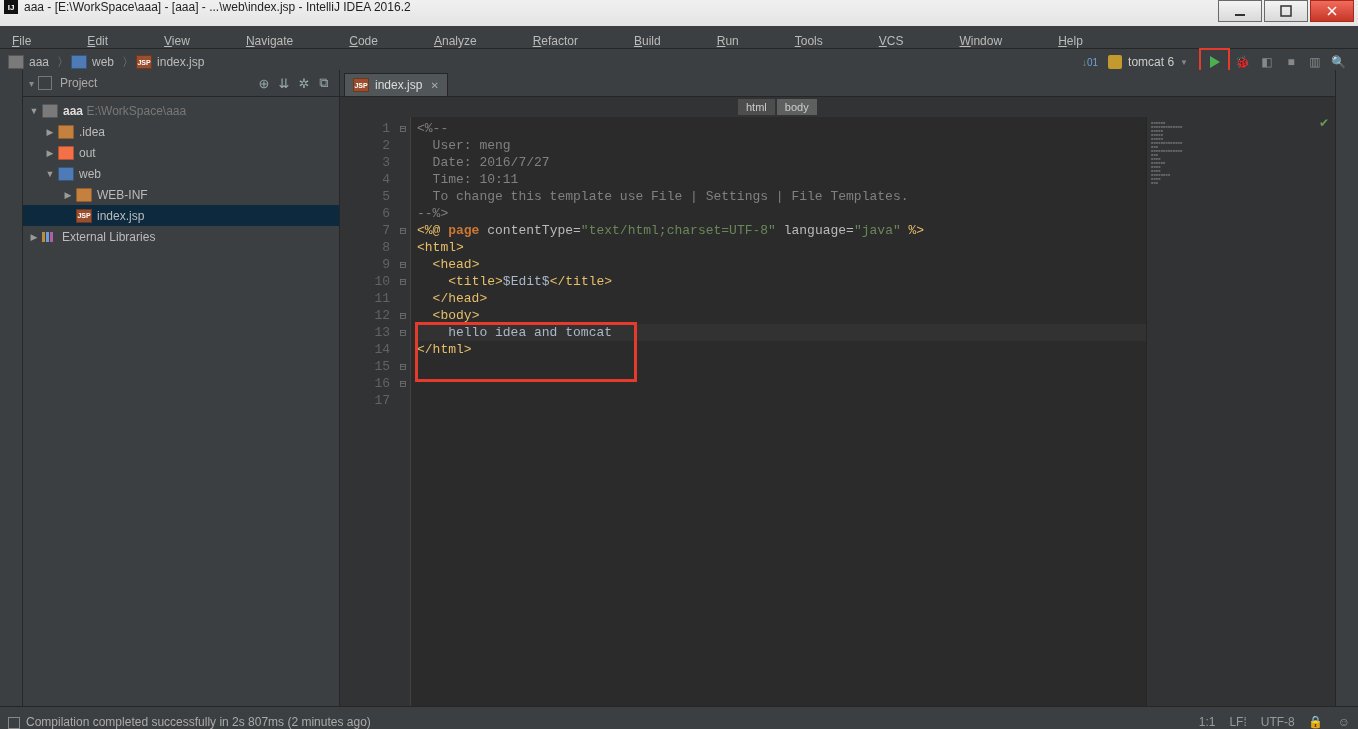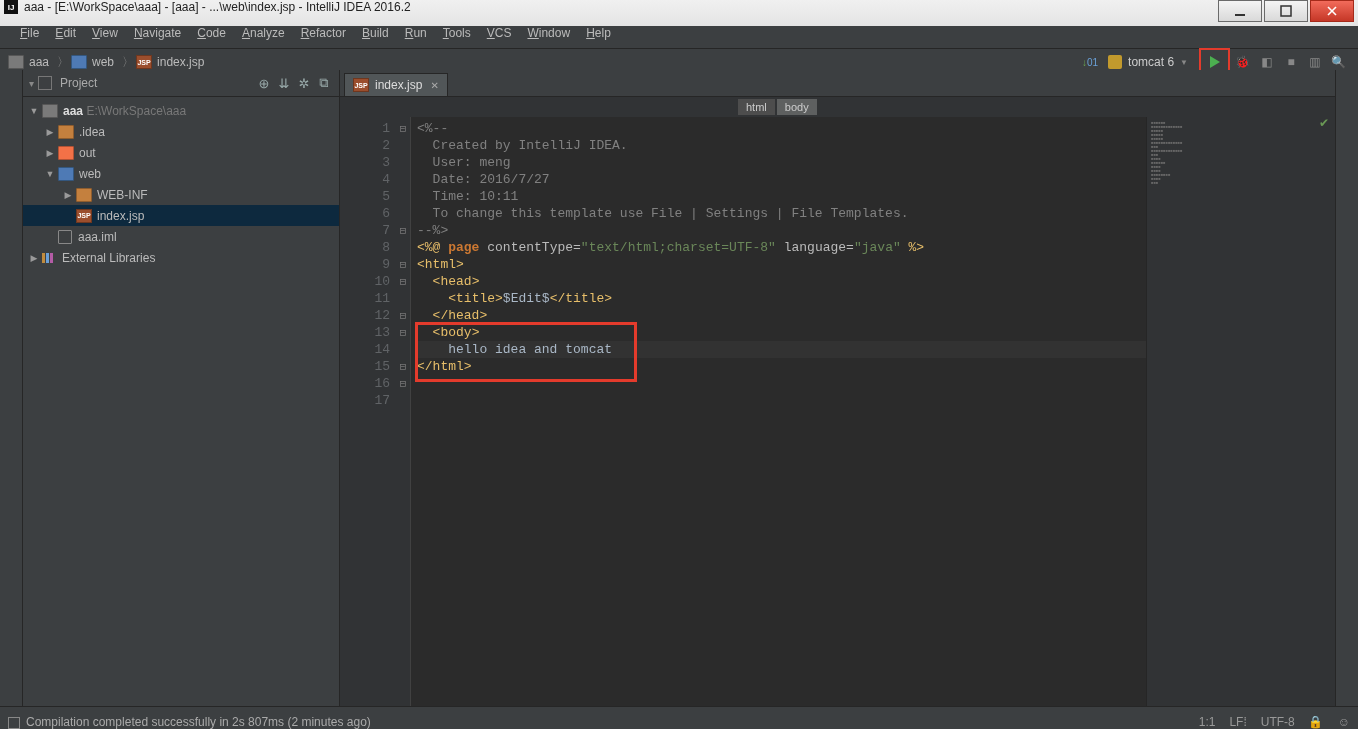--- a/index.html
+++ b/index.html
@@ -2,21 +2,21 @@
 <html><head>
 <meta charset="utf-8">
 <style>
   html,body{margin:0;padding:0;height:100%;font-family:"Segoe UI",Tahoma,sans-serif;font-size:12px;color:#BBBBBB;background:#3c3f41;overflow:hidden;}
   .titlebar{height:26px;background:linear-gradient(#f0f0f0,#e4e4e4);display:flex;padding:0 4px;color:#222;font-size:12px;}
   .titlebar .logo{width:14px;height:14px;background:#111;color:#fff;font-size:8px;font-weight:bold;display:flex;align-items:center;justify-content:center;margin-right:6px;}
   .titlebar .title{flex:1}
   .winbtn{width:42px;height:20px;border:1px solid #6a6a6a;display:flex;align-items:center;justify-content:center;margin-left:2px;background:linear-gradient(#f4f4f4,#d9d9d9);font-size:12px;color:#333}
   .winbtn.close{background:linear-gradient(#f26b5b,#c53727);border:1px solid #a52a1a;color:#fff;font-weight:bold;}
   .winbtn svg{display:block}
-  .menubar{height:22px;background:#3c3f41;display:flex;align-items:flex-start;padding:0 12px;color:#BBBBBB;border-bottom:1px solid #262626;}
+  .menubar{height:22px;background:#3c3f41;display:flex;align-items:flex-end;padding:0 4px;color:#BBBBBB;border-bottom:1px solid #262626;gap:40px;}
   .menubar span{margin:0 8px;cursor:default;}
   .menubar span::first-letter{text-decoration:underline}
   .navstrip{height:26px;background:#3c3f41;display:flex;align-items:center;padding:0 8px;border-bottom:1px solid #262626;font-size:12px;}
   .navstrip .crumb{display:flex;align-items:center;margin-right:6px;color:#bbb}
   .navstrip .chev{margin:0 2px;color:#888}
   .navstrip .spacer{flex:1}
   .navstrip .rbtn{width:22px;height:22px;display:flex;align-items:center;justify-content:center;margin-left:2px;color:#888}
   .runsel{display:flex;align-items:center;border:1px solid transparent;padding:1px 6px;color:#ccc}
   .runsel .tomicon{width:14px;height:14px;background:#c29a2d;border-radius:2px;margin-right:6px}
   .runsel .drop{margin-left:6px;color:#888;font-size:8px}
@@ -178,25 +178,20 @@
       <div class="row" style="padding-left:40px">
           <span class="arrow">▶</span>
           <span class="folder orange"></span>
           <span>WEB-INF</span>
         </div>
       <div class="row selected" style="padding-left:40px">
           <span class="arrow"></span>
           <span class="jsp-ico">JSP</span>
           <span>index.jsp</span>
         </div>
-      <div class="row" style="padding-left:22px">
-          <span class="arrow"></span>
-          <span class="iml-ico"></span>
-          <span>aaa.iml</span>
-        </div>
       <div class="row" style="padding-left:6px">
           <span class="arrow">▶</span>
           <span class="lib-ico">
             <span></span>
             <span></span>
             <span></span>
           </span>
           <span>External Libraries</span>
         </div>
     </div>
@@ -212,21 +207,20 @@
     </div>
     <div class="breadcrumb2">
       <span class="btab a">html</span>
       <span class="btab b">body</span>
     </div>
     <div class="editor">
       <div class="gutter">1<br>2<br>3<br>4<br>5<br>6<br>7<br>8<br>9<br>10<br>11<br>12<br>13<br>14<br>15<br>16<br>17</div>
       <div class="fold">⊟<br>&nbsp;<br>&nbsp;<br>&nbsp;<br>&nbsp;<br>&nbsp;<br>⊟<br>&nbsp;<br>⊟<br>⊟<br>&nbsp;<br>⊟<br>⊟<br>&nbsp;<br>⊟<br>⊟<br>&nbsp;</div>
       <div class="code">
         <div class="line"><span class="c-comment">&lt;%--</span></div>
-        <div class="line"><span class="c-comment">  Created by IntelliJ IDEA.</span></div>
         <div class="line"><span class="c-comment">  User: meng</span></div>
         <div class="line"><span class="c-comment">  Date: 2016/7/27</span></div>
         <div class="line"><span class="c-comment">  Time: 10:11</span></div>
         <div class="line"><span class="c-comment">  To change this template use File | Settings | File Templates.</span></div>
         <div class="line"><span class="c-comment">--%&gt;</span></div>
         <div class="line"><span class="c-tag">&lt;%@ </span><span class="c-key">page </span><span class="c-attr">contentType=</span><span class="c-str">"text/html;charset=UTF-8"</span><span class="c-attr"> language=</span><span class="c-str">"java"</span><span class="c-tag"> %&gt;</span></div>
         <div class="line"><span class="c-tag">&lt;</span><span class="c-tag">html</span><span class="c-tag">&gt;</span></div>
         <div class="line"><span>  </span><span class="c-tag">&lt;</span><span class="c-tag">head</span><span class="c-tag">&gt;</span></div>
         <div class="line"><span>    </span><span class="c-tag">&lt;</span><span class="c-tag">title</span><span class="c-tag">&gt;</span><span>$Edit$</span><span class="c-tag">&lt;/</span><span class="c-tag">title</span><span class="c-tag">&gt;</span></div>
         <div class="line"><span>  </span><span class="c-tag">&lt;/</span><span class="c-tag">head</span><span class="c-tag">&gt;</span></div>

